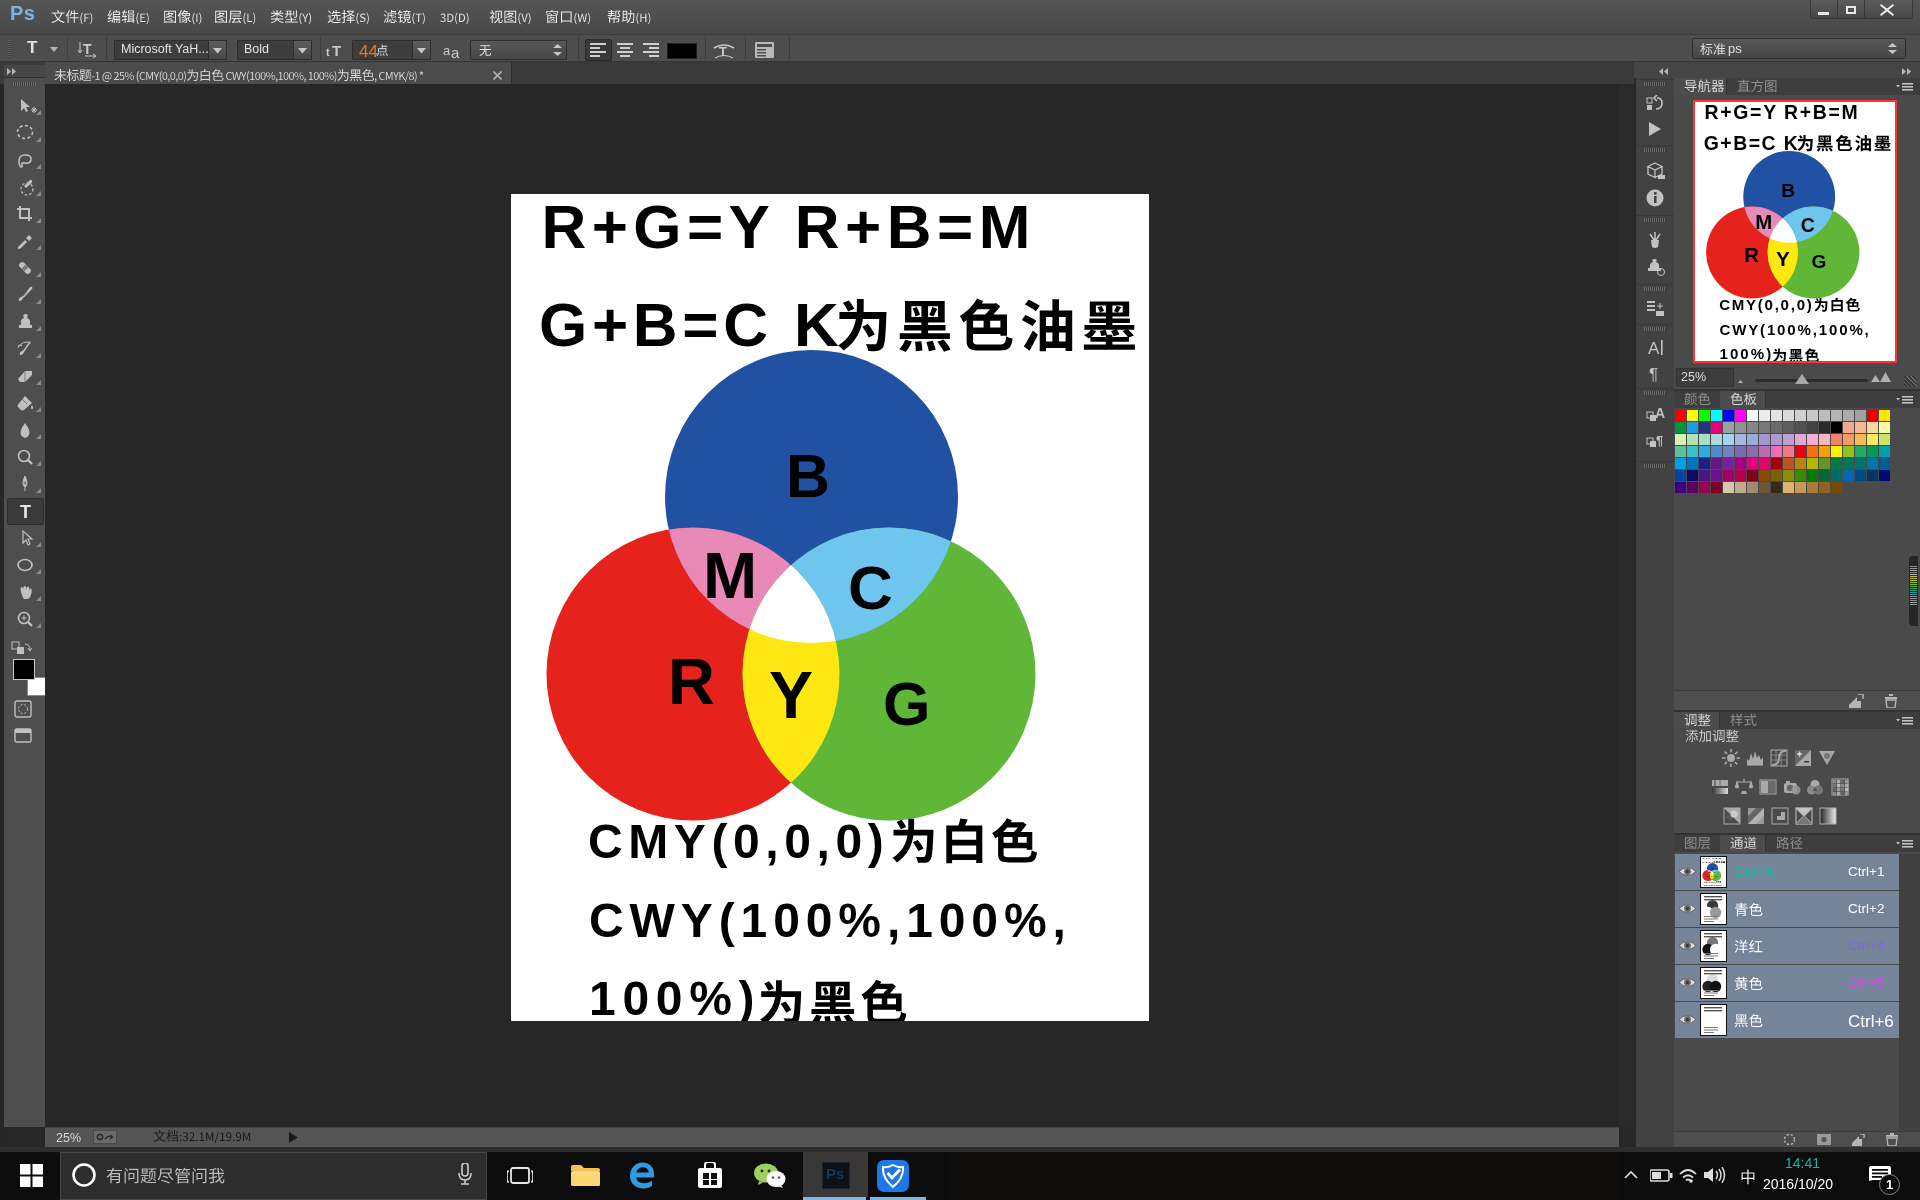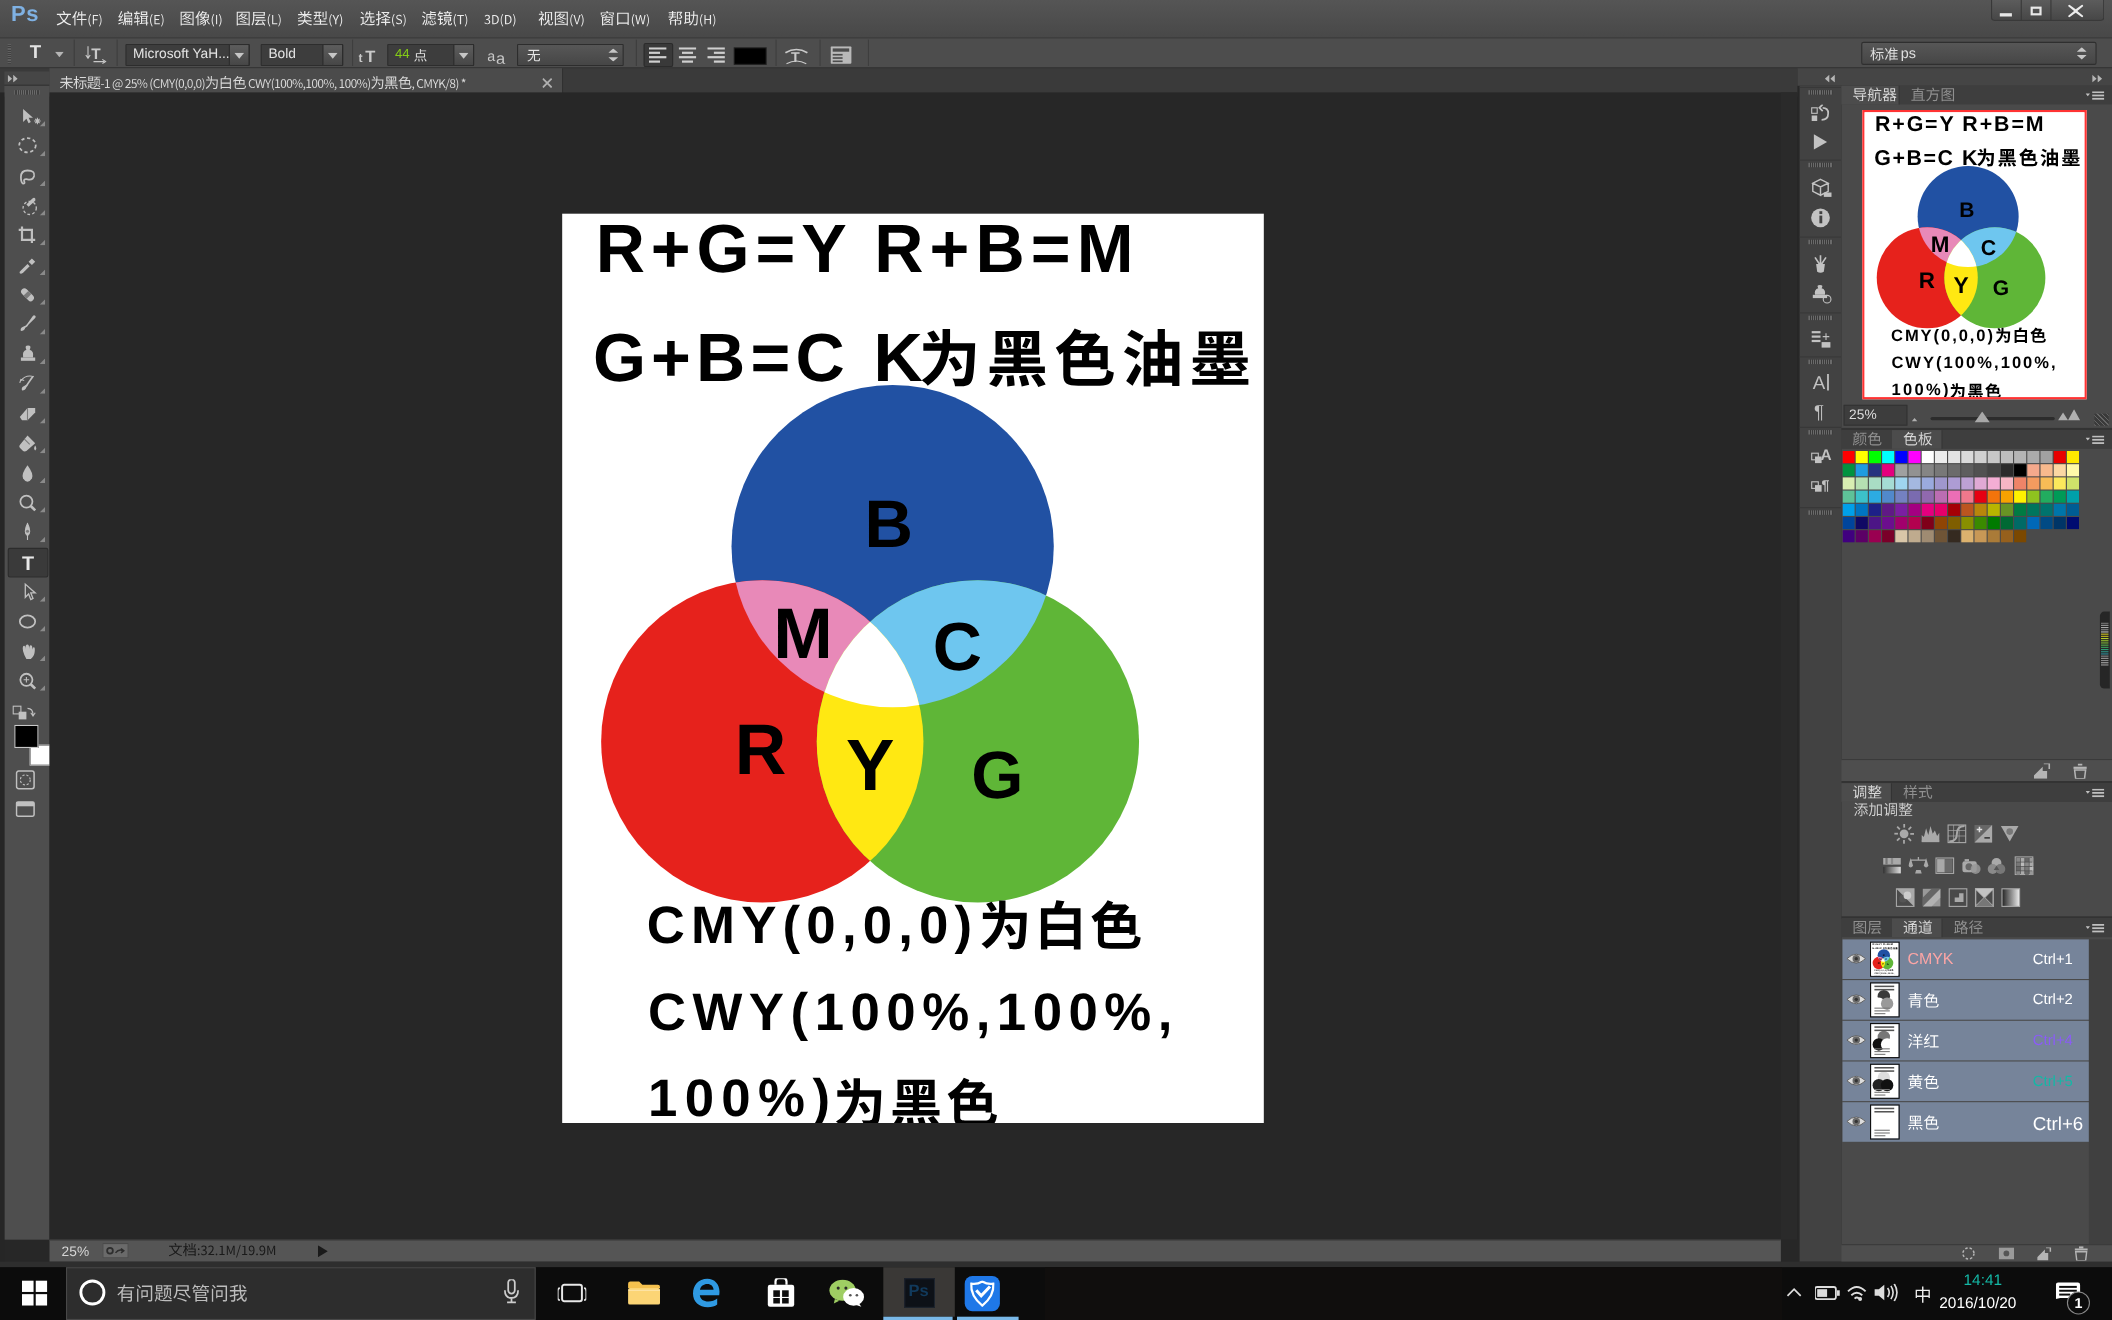--- a/index.html
+++ b/index.html
@@ -78,21 +78,21 @@
 <div class="abs" style="left:320px;top:36px;width:1px;height:24px;background:#3e3e3e"></div>
 <svg class="abs" style="left:326px;top:42px" width="22" height="16">
     <text x="0" y="14" font-size="11" font-weight="bold" fill="#c9c9c9" font-family="Liberation Sans">t</text>
     <text x="6" y="14" font-size="15" font-weight="bold" fill="#c9c9c9" font-family="Liberation Sans">T</text>
   </svg>
 <div class="abs" style="left:352px;top:40px;width:79px;height:20px;background:#3d3d3d;border:1px solid #2d2d2d;border-radius:1px"></div>
 <div class="abs" style="left:412px;top:40px;width:19px;height:20px;background:linear-gradient(#5d5d5d,#474747);border:1px solid #2d2d2d;border-radius:0 1px 1px 0"></div>
 <svg class="abs" style="left:417px;top:48px" width="9" height="6">
     <path d="M0 0 H9 L4.5 5.5 Z" fill="#c6c6c6"></path>
   </svg>
-<div class="txt" style="left:359px;top:42px;font-size:12px;color:#84cc16">44</div>
+<div class="txt" style="left:359px;top:42px;font-size:17px;color:#f97316">44</div>
 <svg class="abs" style="left:376px;top:55px;overflow:visible" width="2" height="2">
     <path d="M3 -5.8H9.5V-3.6H3ZM4.2 -1.6C4.4 -0.8 4.5 0.3 4.5 0.9L5.5 0.8C5.5 0.2 5.3 -0.9 5.1 -1.7ZM6.8 -1.6C7.2 -0.8 7.6 0.2 7.7 0.9L8.6 0.6C8.5 0 8.1 -1 7.7 -1.8ZM9.4 -1.7C10 -0.9 10.7 0.2 11 0.9L11.9 0.5C11.6 -0.2 10.9 -1.2 10.2 -2ZM2.2 -1.9C1.8 -1 1.2 0 0.5 0.6L1.4 1C2.1 0.3 2.7 -0.7 3.1 -1.7ZM2.1 -6.7V-2.7H10.4V-6.7H6.6V-8.3H11.4V-9.2H6.6V-10.5H5.7V-6.7Z" fill="#e4e4e4"></path>
   </svg>
 <svg class="abs" style="left:443px;top:43px" width="20" height="15">
     <text x="0" y="12" font-size="13" fill="#c9c9c9" font-family="Liberation Sans">a</text>
     <text x="8" y="15" font-size="15" fill="#c9c9c9" font-family="Liberation Sans">a</text>
   </svg>
 <div class="abs" style="left:470px;top:40px;width:97px;height:20px;background:linear-gradient(#575757,#464646);border:1px solid #2d2d2d;border-radius:1px"></div>
 <svg class="abs" style="left:479px;top:55px;overflow:visible" width="2" height="2">
     <path d="M1.4 -9.7V-8.7H5.6C5.5 -7.9 5.5 -6.9 5.4 -6H0.7V-5.1H5.2C4.7 -2.9 3.5 -0.9 0.5 0.2C0.7 0.4 1 0.8 1.1 1C4.4 -0.3 5.6 -2.6 6.1 -5.1H6.4V-0.8C6.4 0.4 6.7 0.7 8 0.7C8.3 0.7 10.1 0.7 10.4 0.7C11.6 0.7 11.9 0.2 12 -1.8C11.7 -1.9 11.3 -2 11.1 -2.2C11 -0.5 10.9 -0.2 10.3 -0.2C9.9 -0.2 8.4 -0.2 8.1 -0.2C7.5 -0.2 7.4 -0.3 7.4 -0.8V-5.1H11.9V-6H6.3C6.4 -6.9 6.5 -7.8 6.5 -8.7H11.2V-9.7Z" fill="#e4e4e4"></path>
@@ -801,21 +801,21 @@
 <div class="abs" style="left:1675px;top:854.0px;width:224px;height:35.5px;background:#76849a"></div>
 <svg class="abs" style="left:1679px;top:866.0px" width="17" height="11">
     <path d="M0 5.5 Q8.5 -2.5 17 5.5 Q8.5 13.5 0 5.5 Z" fill="#ddd" stroke="#555" stroke-width="0.8"></path>
     <circle cx="8.5" cy="5.5" r="3.4" fill="#6a6a6a"></circle>
     <circle cx="8.5" cy="5.5" r="1.5" fill="#333"></circle>
   </svg>
 <div class="abs" style="left:1701px;top:857.0px;width:25px;height:30px;background:#fff;outline:1.5px solid #111"></div>
 <svg class="abs" style="left:1701px;top:857.0px" width="25" height="30">
     <use href="#docart" transform="scale(0.0385)"></use>
   </svg>
-<div class="txt" style="left:1734px;top:864.0px;font-size:14.5px;color:#fca5a5">CMYK</div>
+<div class="txt" style="left:1734px;top:864.0px;font-size:14.5px;color:#14b8a6">CMYK</div>
 <div class="txt" style="left:1848px;top:864.0px;font-size:13.5px;color:#fff">Ctrl+1</div>
 <div class="abs" style="left:1675px;top:891.0px;width:224px;height:35.5px;background:#76849a"></div>
 <svg class="abs" style="left:1679px;top:903.0px" width="17" height="11">
     <path d="M0 5.5 Q8.5 -2.5 17 5.5 Q8.5 13.5 0 5.5 Z" fill="#ddd" stroke="#555" stroke-width="0.8"></path>
     <circle cx="8.5" cy="5.5" r="3.4" fill="#6a6a6a"></circle>
     <circle cx="8.5" cy="5.5" r="1.5" fill="#333"></circle>
   </svg>
 <div class="abs" style="left:1701px;top:894.0px;width:25px;height:30px;background:#fff;outline:1.5px solid #111"></div>
 <svg class="abs" style="left:1701px;top:894.0px" width="25" height="30">
     <g transform="scale(0.0385)">
@@ -871,21 +871,21 @@
     </g>
     <rect x="3" y="2" width="18" height="1.4" fill="#555"></rect>
     <rect x="3" y="5" width="18" height="1.4" fill="#555"></rect>
     <rect x="3" y="22" width="14" height="1" fill="#777"></rect>
     <rect x="3" y="24.5" width="14" height="1" fill="#777"></rect>
     <rect x="3" y="27" width="10" height="1" fill="#777"></rect>
   </svg>
 <svg class="abs" style="left:1734px;top:989.0px;overflow:visible" width="2" height="2">
     <path d="M8.6 -0.6C10.2 0 11.9 0.7 12.9 1.2L13.7 0.4C12.6 -0.1 10.8 -0.7 9.2 -1.3ZM5.1 -1.3C4.2 -0.7 2.3 0 0.9 0.4C1.1 0.6 1.4 1 1.6 1.2C3.1 0.8 4.9 0.1 6.1 -0.6ZM2.4 -6.5V-1.5H12.2V-6.5H7.8V-7.5H13.7V-8.5H10.2V-9.9H12.8V-10.9H10.2V-12.2H9V-10.9H5.5V-12.2H4.4V-10.9H1.8V-9.9H4.4V-8.5H0.8V-7.5H6.7V-6.5ZM5.5 -8.5V-9.9H9V-8.5ZM3.4 -3.6H6.7V-2.3H3.4ZM7.8 -3.6H11.2V-2.3H7.8ZM3.4 -5.7H6.7V-4.4H3.4ZM7.8 -5.7H11.2V-4.4H7.8Z M21.4 -7.1V-4.6H18V-7.1ZM22.4 -7.1H25.9V-4.6H22.4ZM23.2 -9.9C22.8 -9.3 22.2 -8.7 21.7 -8.2H17.8C18.4 -8.7 18.9 -9.3 19.4 -9.9ZM19.6 -12.2C18.6 -10.3 16.8 -8.5 15.1 -7.4C15.3 -7.2 15.6 -6.6 15.7 -6.4C16.1 -6.7 16.5 -7 17 -7.4V-1.2C17 0.5 17.7 0.9 20 0.9C20.5 0.9 25 0.9 25.6 0.9C27.8 0.9 28.2 0.3 28.5 -2C28.1 -2.1 27.7 -2.2 27.4 -2.4C27.2 -0.5 27 -0.1 25.6 -0.1C24.6 -0.1 20.7 -0.1 19.9 -0.1C18.3 -0.1 18 -0.3 18 -1.2V-3.6H25.9V-2.9H27V-8.2H23C23.7 -8.9 24.3 -9.7 24.8 -10.5L24.1 -11L23.9 -10.9H20.1C20.3 -11.2 20.4 -11.5 20.6 -11.9Z" fill="#ffffff"></path>
   </svg>
-<div class="txt" style="left:1848px;top:975.0px;font-size:13.5px;color:#14b8a6">Ctrl+5</div>
+<div class="txt" style="left:1848px;top:975.0px;font-size:13.5px;color:#d946ef">Ctrl+5</div>
 <div class="abs" style="left:1675px;top:1002.0px;width:224px;height:35.5px;background:#76849a"></div>
 <svg class="abs" style="left:1679px;top:1014.0px" width="17" height="11">
     <path d="M0 5.5 Q8.5 -2.5 17 5.5 Q8.5 13.5 0 5.5 Z" fill="#ddd" stroke="#555" stroke-width="0.8"></path>
     <circle cx="8.5" cy="5.5" r="3.4" fill="#6a6a6a"></circle>
     <circle cx="8.5" cy="5.5" r="1.5" fill="#333"></circle>
   </svg>
 <div class="abs" style="left:1701px;top:1005.0px;width:25px;height:30px;background:#fff;outline:1.5px solid #111"></div>
 <svg class="abs" style="left:1701px;top:1005.0px" width="25" height="30">
     <g transform="scale(0.0385)">
       <circle cx="300.5" cy="302.5" r="146.5" fill="#fff"></circle>

